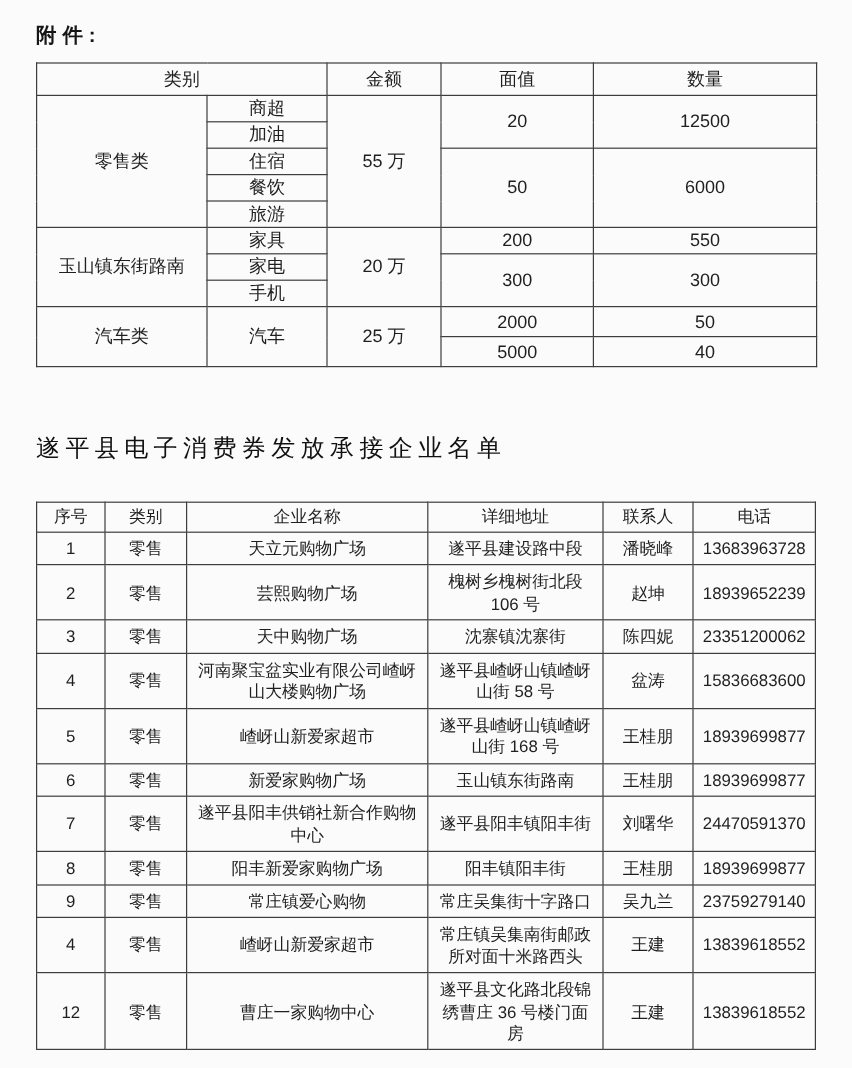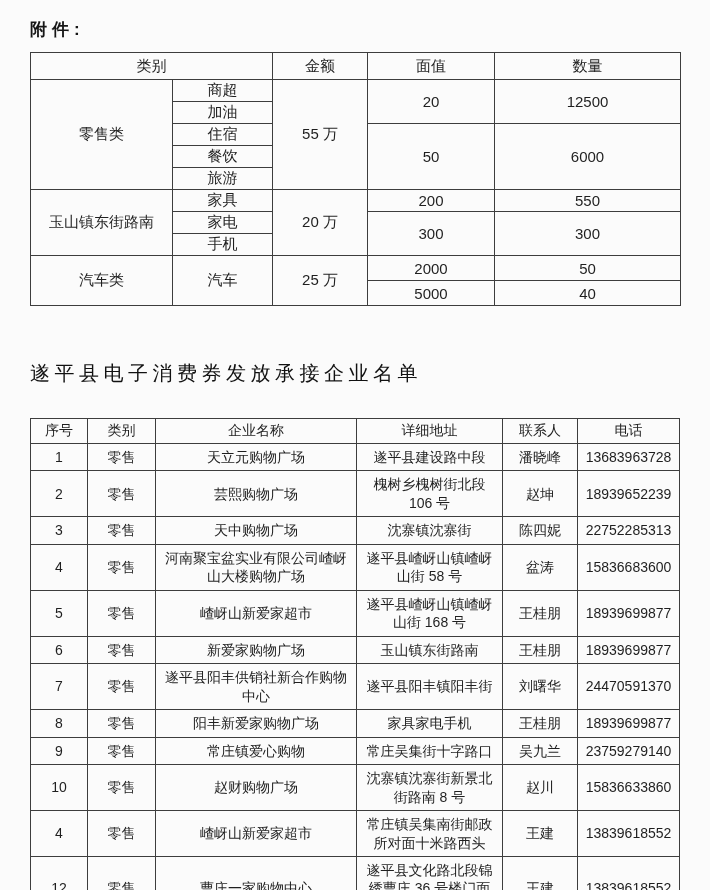--- a/index.html
+++ b/index.html
@@ -184,21 +184,21 @@
         <td>槐树乡槐树街北段 106 号</td>
         <td>赵坤</td>
         <td>18939652239</td>
       </tr>
       <tr>
         <td>3</td>
         <td>零售</td>
         <td>天中购物广场</td>
         <td>沈寨镇沈寨街</td>
         <td>陈四妮</td>
-        <td>22752285313</td>
+        <td>23351200062</td>
       </tr>
       <tr>
         <td>4</td>
         <td>零售</td>
         <td>河南聚宝盆实业有限公司嵖岈山大楼购物广场</td>
         <td>遂平县嵖岈山镇嵖岈山街 58 号</td>
         <td>盆涛</td>
         <td>15836683600</td>
       </tr>
       <tr>
@@ -222,41 +222,33 @@
         <td>零售</td>
         <td>遂平县阳丰供销社新合作购物中心</td>
         <td>遂平县阳丰镇阳丰街</td>
         <td>刘曙华</td>
         <td>24470591370</td>
       </tr>
       <tr>
         <td>8</td>
         <td>零售</td>
         <td>阳丰新爱家购物广场</td>
-        <td>家具家电手机</td>
+        <td>阳丰镇阳丰街</td>
         <td>王桂朋</td>
         <td>18939699877</td>
       </tr>
       <tr>
         <td>9</td>
         <td>零售</td>
         <td>常庄镇爱心购物</td>
         <td>常庄吴集街十字路口</td>
         <td>吴九兰</td>
         <td>23759279140</td>
       </tr>
       <tr>
-        <td>10</td>
-        <td>零售</td>
-        <td>赵财购物广场</td>
-        <td>沈寨镇沈寨街新景北街路南 8 号</td>
-        <td>赵川</td>
-        <td>15836633860</td>
-      </tr>
-      <tr>
         <td>4</td>
         <td>零售</td>
         <td>嵖岈山新爱家超市</td>
         <td>常庄镇吴集南街邮政所对面十米路西头</td>
         <td>王建</td>
         <td>13839618552</td>
       </tr>
       <tr>
         <td>12</td>
         <td>零售</td>

